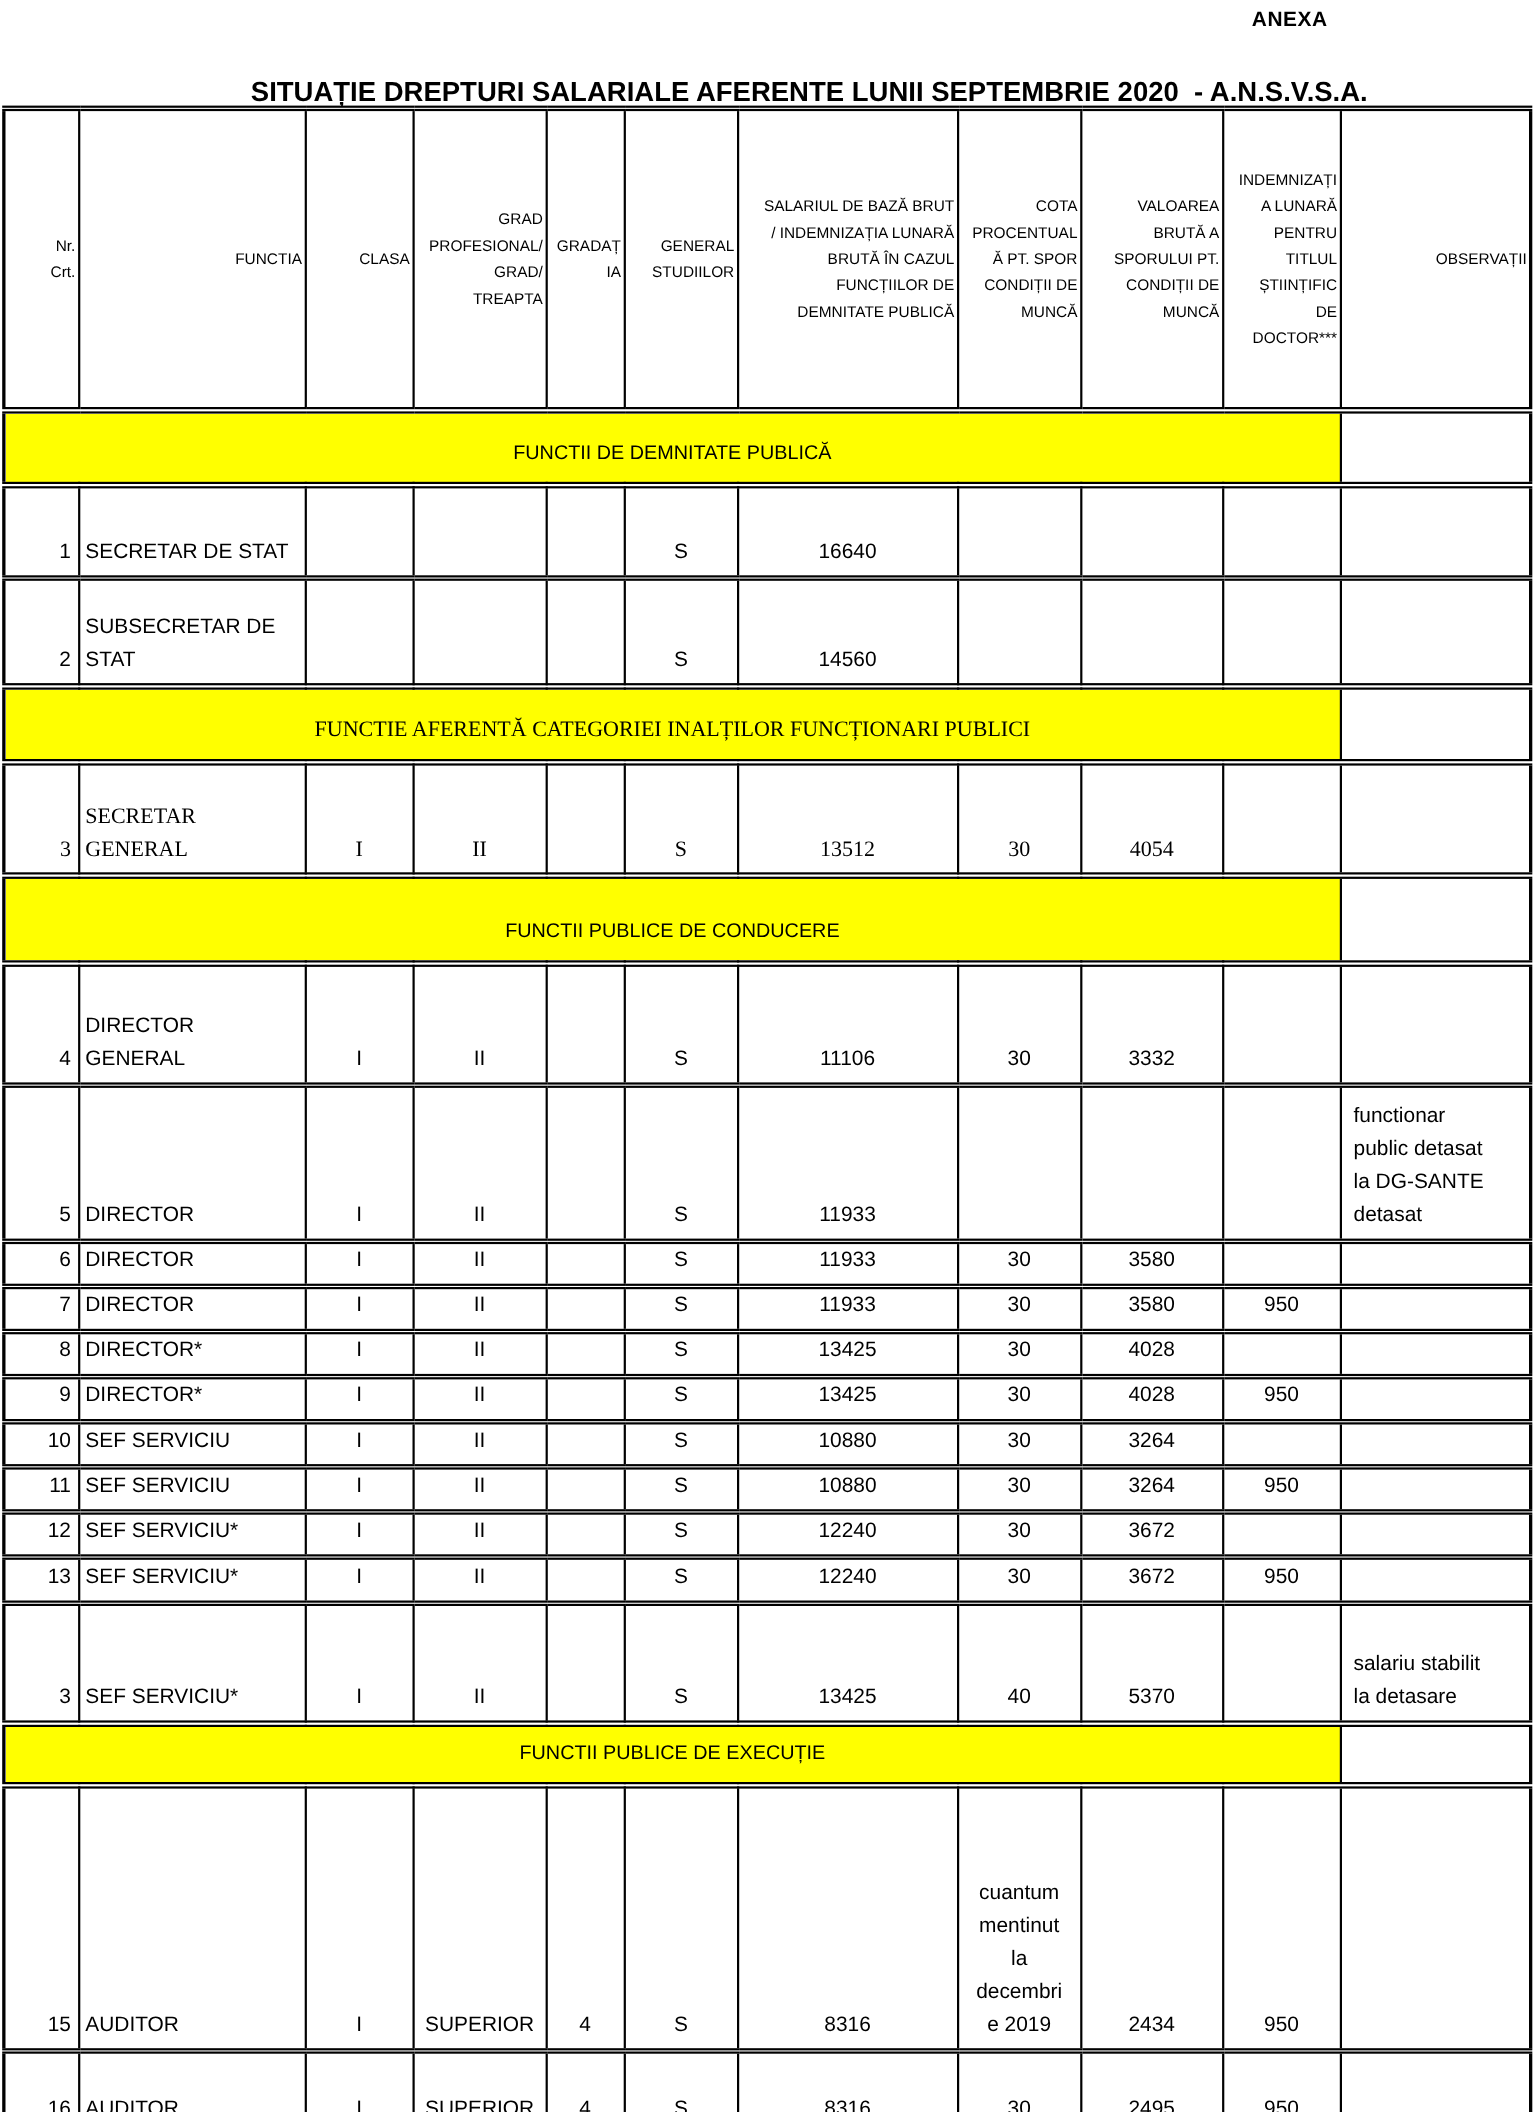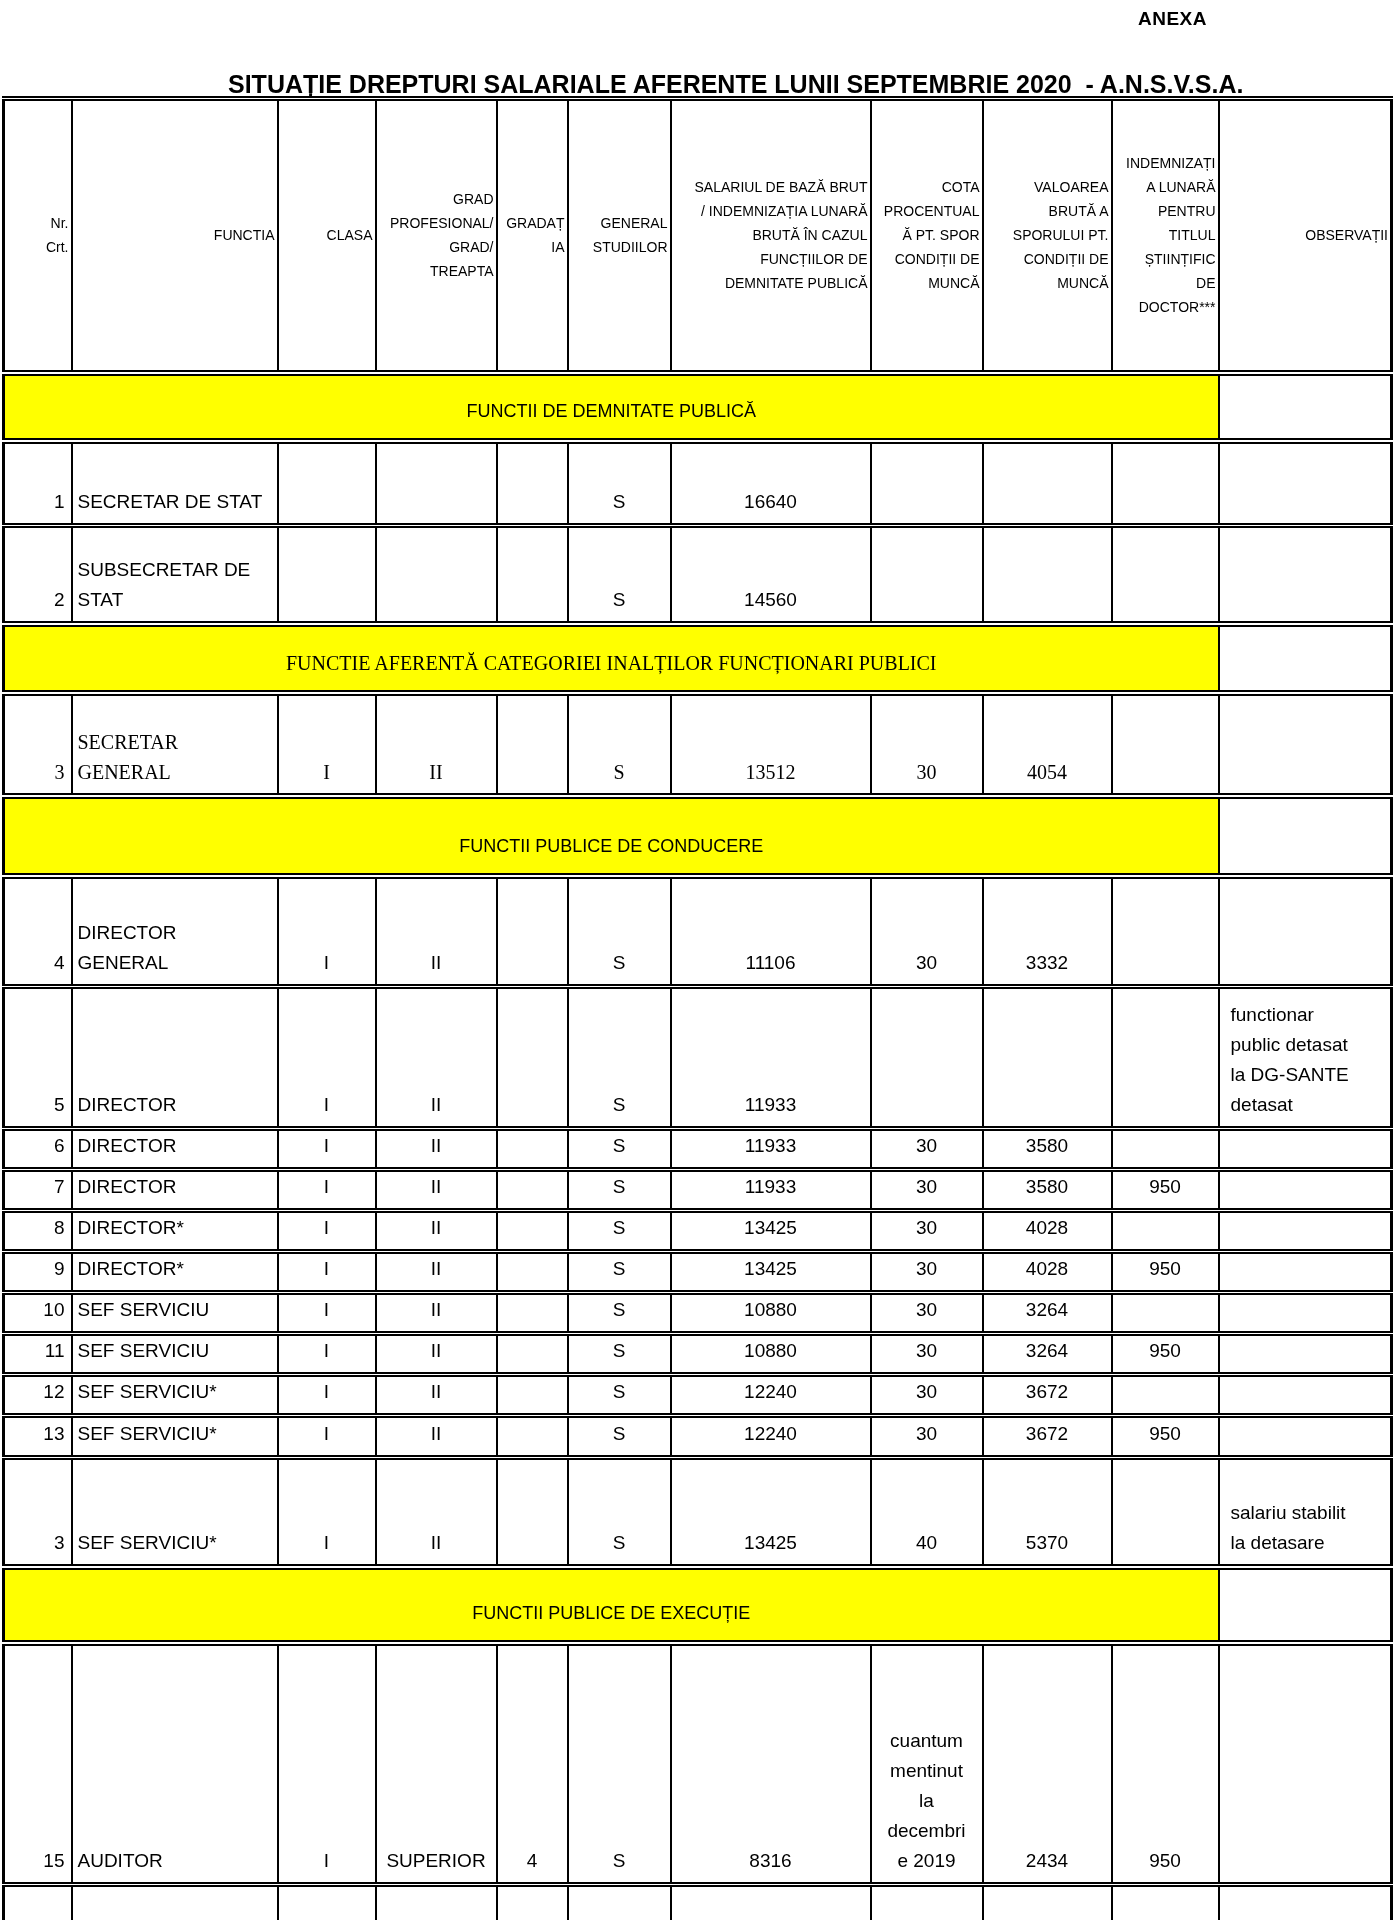--- a/index.html
+++ b/index.html
@@ -332,21 +332,21 @@
           <td class="c-center">II</td>
           <td class="c-center"></td>
           <td class="c-center">S</td>
           <td class="c-center">13425</td>
           <td class="c-center">40</td>
           <td class="c-center">5370</td>
           <td class="c-center"></td>
           <td class="c-obs">salariu stabilit
 la detasare</td>
         </tr>
-        <tr class="section" style="height: 76px;">
+        <tr class="section" style="height: 56px;">
           <td colspan="10" class="band" style="background: rgb(255, 255, 0);">FUNCTII PUBLICE DE EXECUȚIE</td>
           <td class="c-obs"></td>
         </tr>
         <tr style="height: 242px;">
           <td class="c-nr">15</td>
           <td class="c-functia">AUDITOR</td>
           <td class="c-center">I</td>
           <td class="c-center">SUPERIOR</td>
           <td class="c-center">4</td>
           <td class="c-center">S</td>

